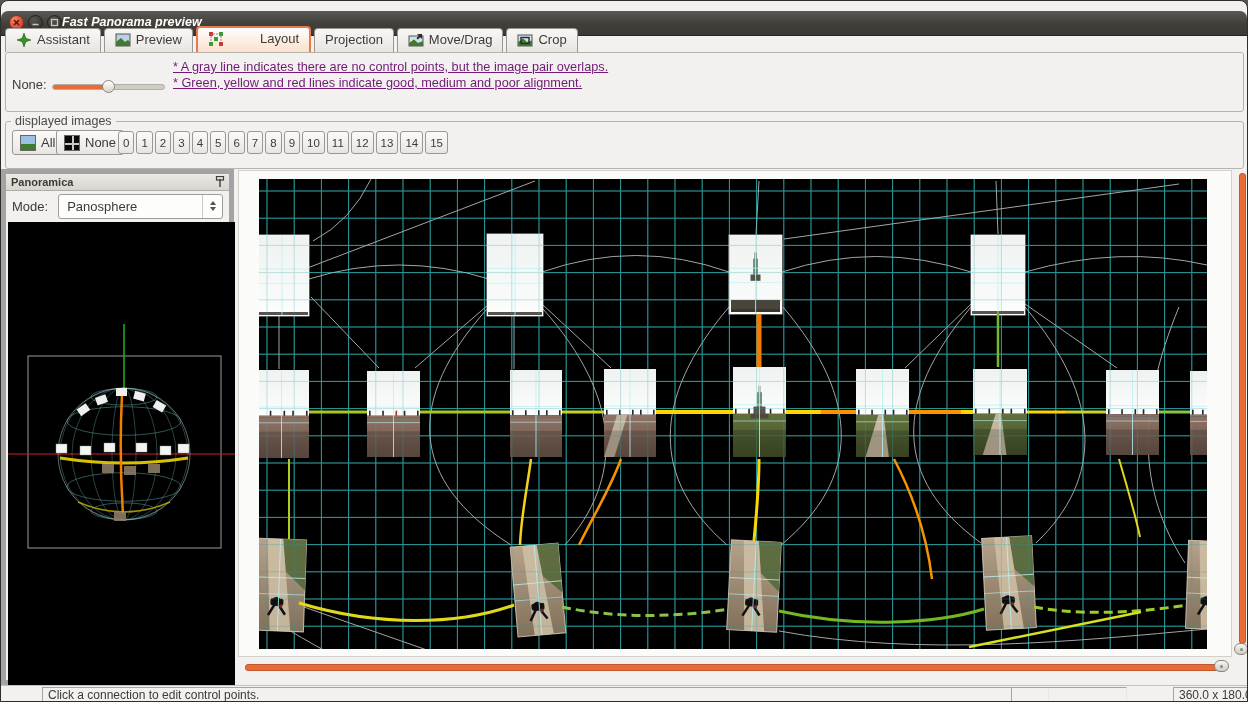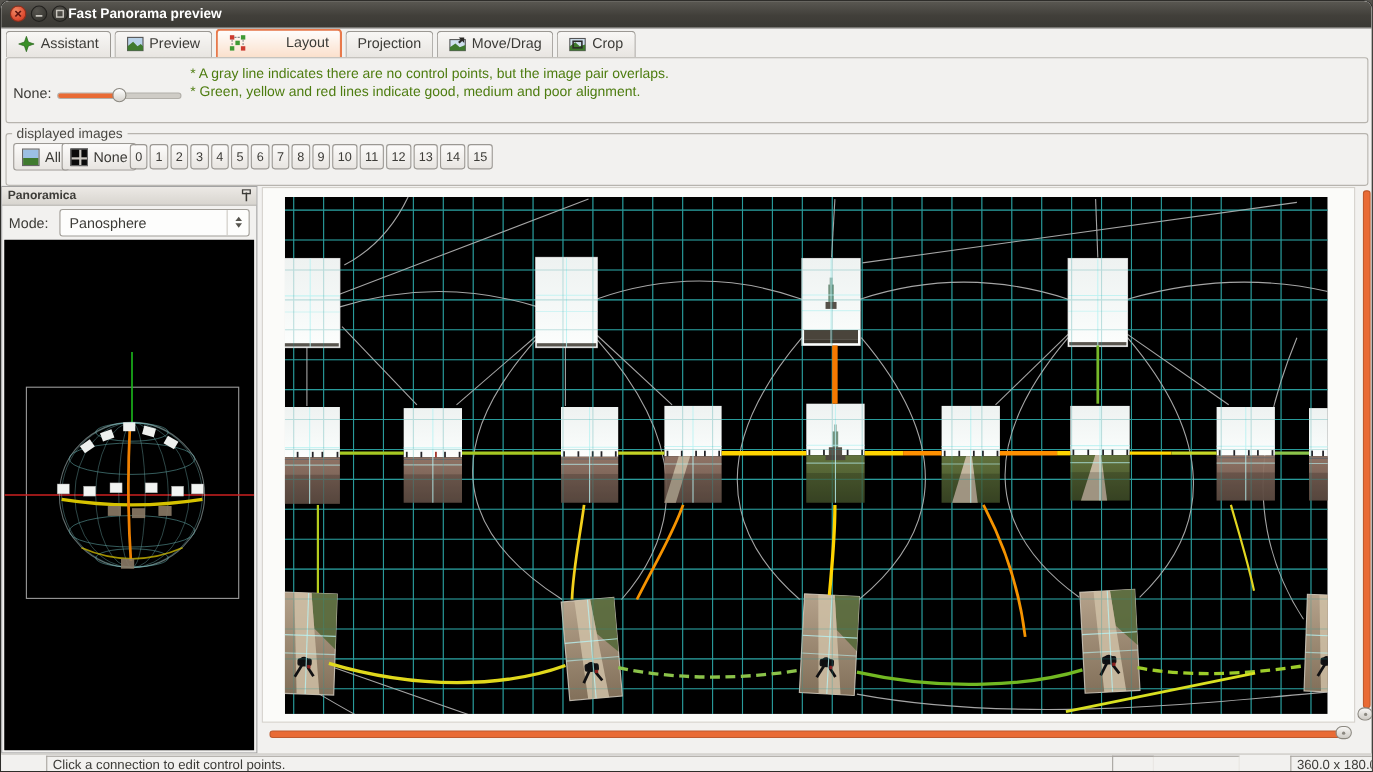--- a/index.html
+++ b/index.html
@@ -1,23 +1,23 @@
 <!DOCTYPE html>
 <html><head>
 <meta charset="utf-8">
 <style>
   html,body{margin:0;padding:0;}
   body{width:1248px;height:702px;position:relative;overflow:hidden;
        font-family:"Liberation Sans",sans-serif;background:#56544f;}
   .window{position:absolute;inset:0;background:#f2f1ef;border:1px solid #2e2d2a;
           border-radius:8px 8px 0 0;box-sizing:border-box;overflow:hidden;}
   
-  .titlebar{position:absolute;top:0;left:0;right:0;height:24px;
+  .titlebar{position:absolute;top:10px;left:0;right:0;height:24px;
             background:linear-gradient(#5a5852,#413f3a 55%,#3a3934);
-            border-bottom:1px solid #262522;border-radius:7px 7px 0 0;}
+            border-bottom:1px solid #262522;border-radius:7px 7px 0 0;font-style:italic;}
   .title{position:absolute;left:61px;top:4px;color:#ffffff;font-weight:bold;font-size:12.5px;}
   .wbtn{position:absolute;top:4px;width:15px;height:15px;border-radius:50%;box-sizing:border-box;}
   .wbtn svg{position:absolute;left:0;top:0;}
   .wbtn.close{left:8px;background:radial-gradient(circle at 35% 30%,#f08a66,#dd4b30 65%,#c13a22);border:1px solid #8e2f1c;}
   .wbtn.minb{left:27px;background:radial-gradient(circle at 35% 30%,#57554f,#3a3934 70%);border:1px solid #22211e;}
   .wbtn.maxb{left:46px;background:radial-gradient(circle at 35% 30%,#57554f,#3a3934 70%);border:1px solid #22211e;}
   
   .tabbar{position:absolute;top:25px;left:4px;height:26px;display:flex;align-items:flex-end;}
   .tab{display:flex;align-items:flex-start;gap:5px;padding:3px 10px 4px;margin-right:3px;
        font-size:13px;color:#3c3b37;height:24px;box-sizing:border-box;
@@ -29,42 +29,42 @@
   
   .helpbox{position:absolute;left:4px;top:51px;width:1239px;height:60px;box-sizing:border-box;
            border:1px solid #b7b4ae;border-radius:3px;background:#f2f1ef;}
   .scale-label{position:absolute;left:6px;top:24px;font-size:13px;color:#3c3b37;}
   .slider{position:absolute;left:46px;top:27px;width:113px;height:13px;}
   .slider-track{position:absolute;left:0;right:0;top:4px;height:4px;background:#cfccc6;
                 border:1px solid #b2afa9;border-radius:3px;}
   .slider-fill{position:absolute;left:1px;top:5px;height:4px;background:#e96b35;border-radius:3px;}
   .slider-handle{position:absolute;top:0;width:13px;height:13px;border-radius:50%;
                  background:linear-gradient(#ffffff,#d6d3cd);border:1px solid #8b8880;box-sizing:border-box;}
-  .notes{position:absolute;left:167px;top:6px;font-size:12.7px;color:#4d7c0f;line-height:16px;}
+  .notes{position:absolute;left:167px;top:6px;font-size:12.7px;color:#701a75;line-height:16px;text-decoration:underline;}
   
   .groupbox{position:absolute;left:4px;top:120px;width:1239px;height:48px;box-sizing:border-box;
             border:1px solid #b7b4ae;border-radius:3px;}
   .legend{position:absolute;top:-8px;left:5px;background:#f2f1ef;padding:0 4px;
           font-size:12.5px;color:#4c4a45;}
   .btn{display:inline-flex;align-items:center;gap:5px;background:linear-gradient(#fcfbfa,#e8e5e1);
        border:1px solid #9b9893;border-radius:3px;font-size:13px;color:#3c3b37;
        padding:0 7px;height:25px;box-sizing:border-box;cursor:default;}
   #btn-all{position:absolute;left:6px;top:8px;}
   #btn-none{position:absolute;left:50px;top:8px;}
   .icon16{width:16px;height:16px;display:inline-block;}
   .icon-all{background:linear-gradient(#9cc0e4 0 55%,#3f7a2e 55% 100%);border:1px solid #666;box-sizing:border-box;}
   .icon-none{background:
       linear-gradient(#cbc8c2,#cbc8c2) 7px 0/2px 16px no-repeat,
       linear-gradient(#cbc8c2,#cbc8c2) 0 7px/16px 2px no-repeat,#0a0a0a;
       border:1px solid #666;box-sizing:border-box;}
   #numbtns{position:absolute;left:112px;top:9px;display:flex;gap:2px;}
   .numbtn{min-width:12px;text-align:center;justify-content:center;font-size:11.5px;height:23px;padding:0 4px;}
   
   .sidepanel{position:absolute;left:0;top:168px;width:233px;height:516px;box-sizing:border-box;
-             border:1px solid #a3a3a3;background:#f2f1ef;}
+             border:5px solid #a3a3a3;background:#f2f1ef;}
   .sp-header{position:absolute;left:0;top:0;right:0;height:16px;
              background:linear-gradient(#ece9e5,#d8d5cf);border-bottom:1px solid #b0ada7;
              font-size:11px;font-weight:bold;color:#3c3b37;line-height:16px;padding-left:5px;}
   .pin{position:absolute;right:4px;top:2px;width:10px;height:12px;}
   .mode-row{position:absolute;left:0;top:17px;right:0;height:30px;display:flex;align-items:center;
             padding:0 6px;gap:10px;font-size:13px;color:#3c3b37;box-sizing:border-box;}
   .combo{flex:1;height:23px;background:#fdfdfc;border:1px solid #a09d97;border-radius:3px;
          display:flex;align-items:center;padding-left:8px;font-size:13px;color:#3c3b37;position:relative;}
   .combo-arrows{position:absolute;right:0;top:0;bottom:0;width:19px;border-left:1px solid #ccc9c3;
                 display:flex;flex-direction:column;align-items:center;justify-content:center;gap:2px;}

